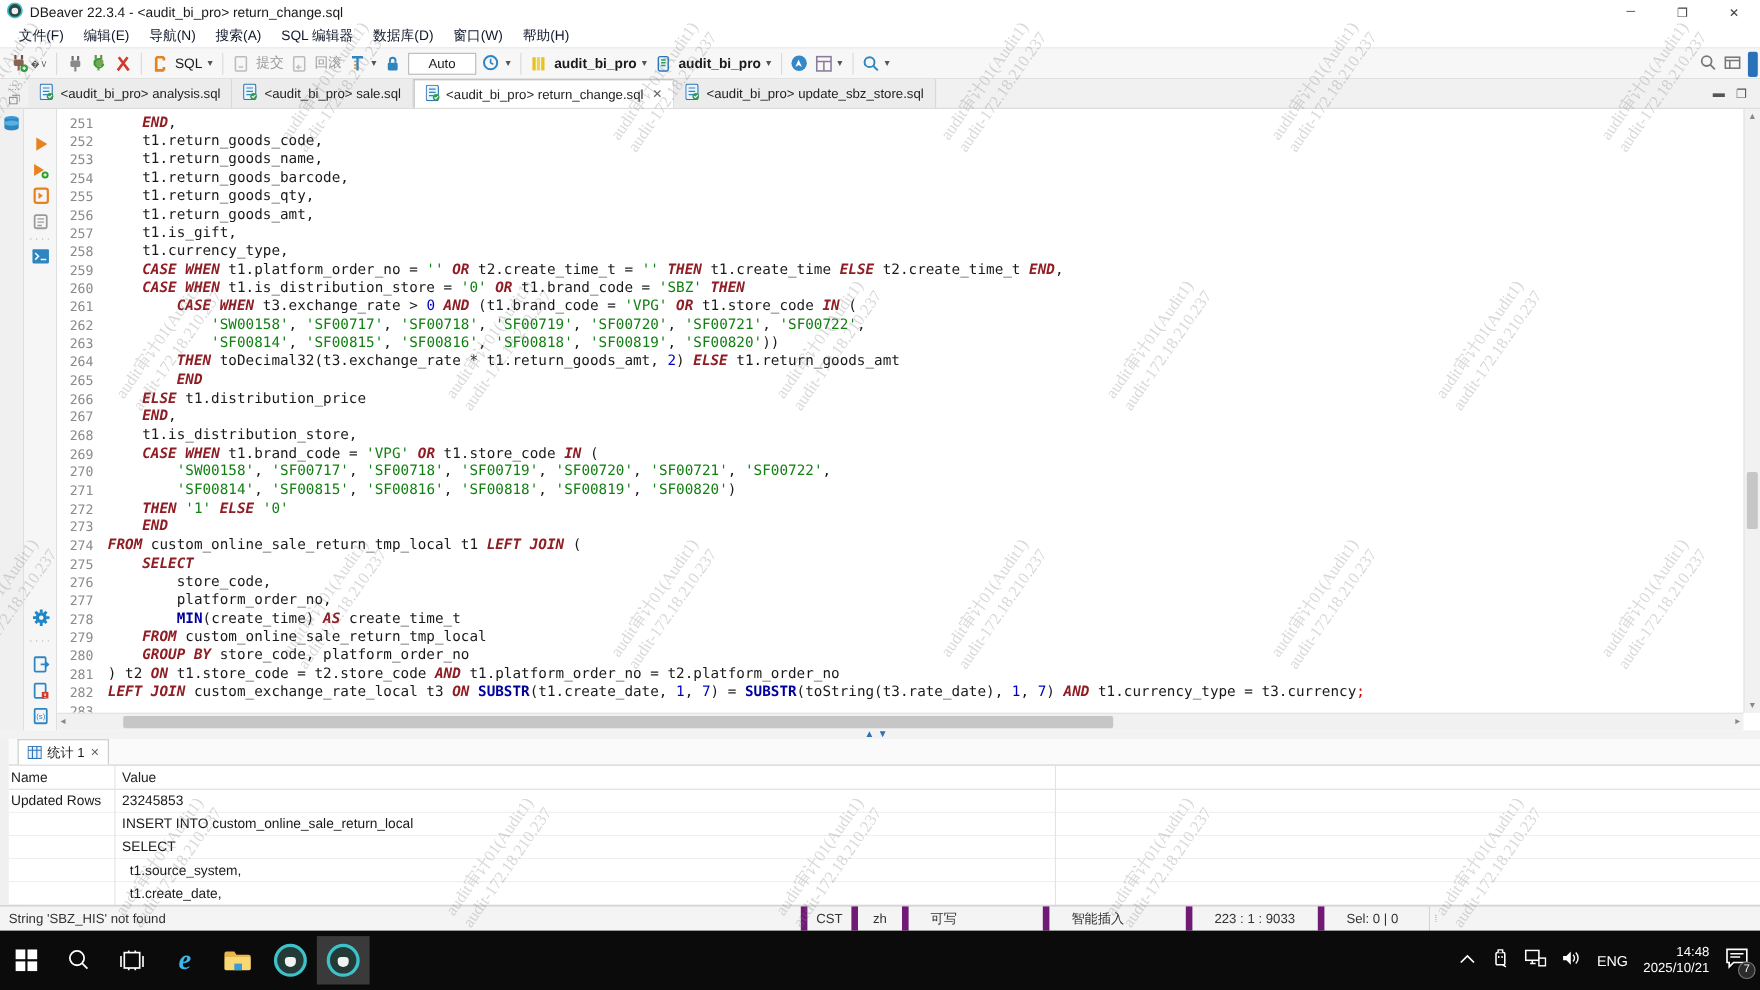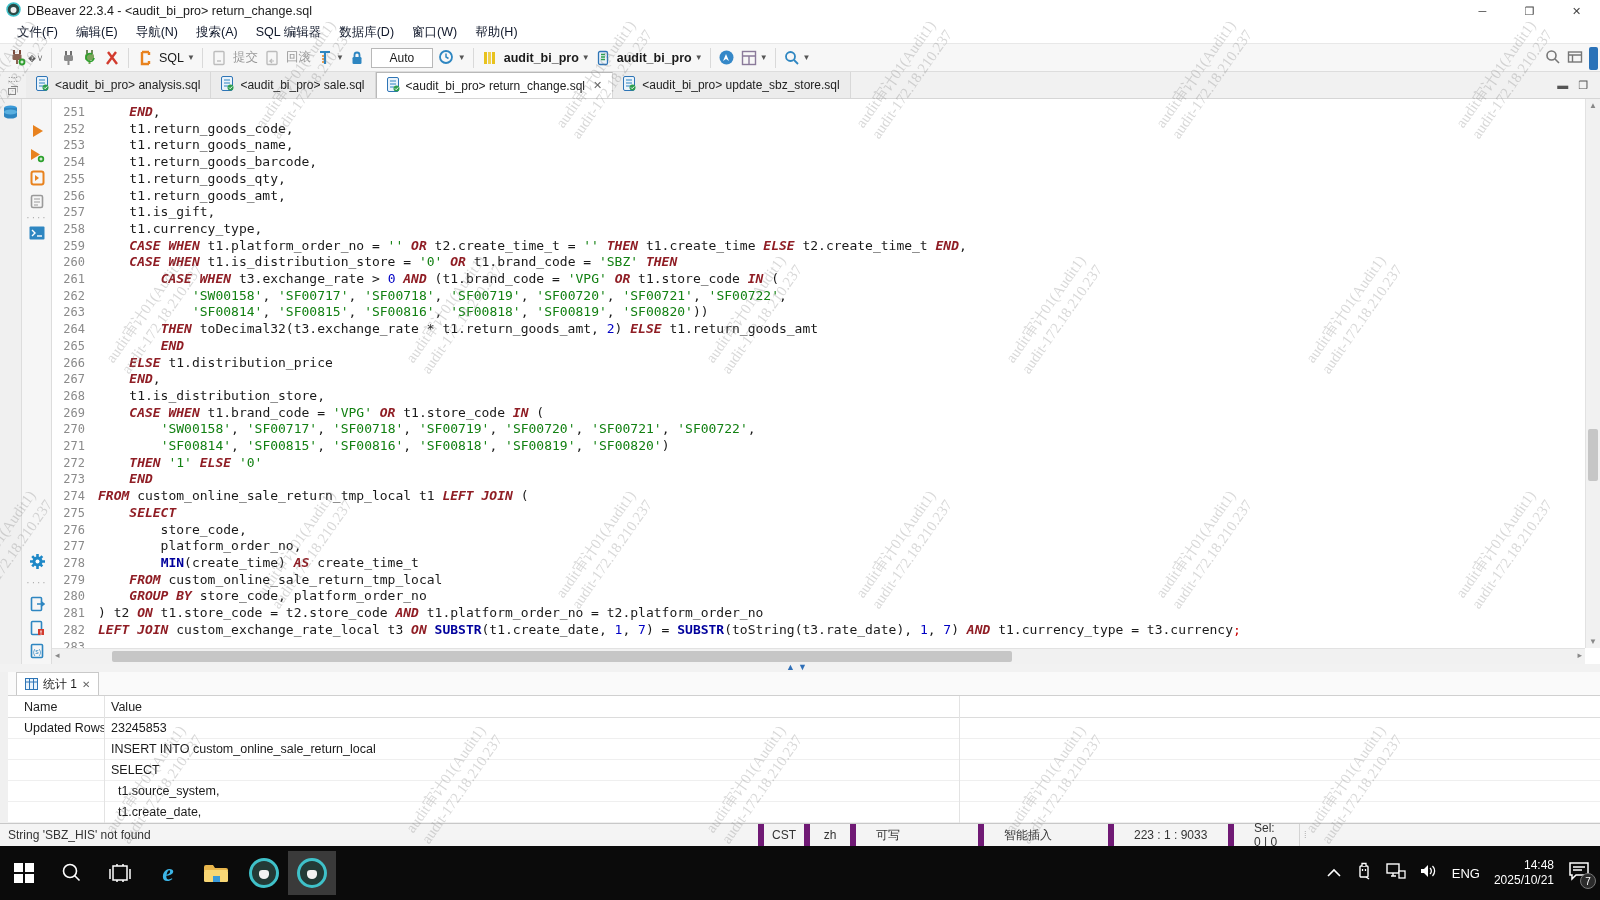--- a/index.html
+++ b/index.html
@@ -65,21 +65,21 @@
   
   .results { position:absolute; top:672px; left:8px; right:0; height:151px; background:#fff; }
   .res-tabs { height:24px; border-bottom:1px solid #d0d0d0; display:flex; align-items:flex-end; background:#fafafa; }
   .res-tab { height:23px; margin-left:8px; padding:0 8px; display:flex; align-items:center; gap:5px; font-size:12px; background:#fff; border:1px solid #c9c9c9; border-bottom:none; }
   .res-tab .close-x { color:#666; font-size:10px; }
   .grid { position:absolute; top:24px; left:0; right:0; bottom:0; font-size:12.5px; overflow:hidden; }
   .gcol-line1 { position:absolute; top:0; bottom:0; left:96px; width:1px; background:#e3e3e3; }
   .gcol-line2 { position:absolute; top:0; bottom:0; left:951px; width:1px; background:#e3e3e3; }
   .grow { display:flex; height:21px; align-items:center; border-bottom:1px solid #efefef; }
   .grow.head { height:22px; border-bottom:1px solid #dcdcdc; color:#222; }
-  .gname { flex:none; width:96px; padding-left:16px; white-space:pre; overflow:hidden; }
+  .gname { flex:none; width:96px; padding-left:2px; white-space:pre; overflow:hidden; }
   .gval { flex:1; padding-left:7px; white-space:pre; overflow:hidden; }
 
   
   .statusbar { position:absolute; top:823px; left:0; right:0; height:23px; background:#f4f4f4; border-top:1px solid #c8c8c8; display:flex; align-items:center; font-size:12px; color:#333; }
   .sb-msg { flex:1; padding-left:8px; }
   .sb-cell { flex:none; height:100%; display:flex; align-items:center; border-left:6px solid #701a75; padding:0 20px; }
   .sb-grip { flex:none; width:300px; color:#aaa; font-size:9px; padding-left:4px; }
 
   
   .taskbar { position:absolute; top:846px; left:0; right:0; height:54px; background:#0b0b0b; display:flex; align-items:center; color:#fff; }
@@ -482,21 +482,21 @@
     </div>
   </div>
 
   <div class="statusbar">
     <span class="sb-msg">String 'SBZ_HIS' not found</span>
     <span class="sb-cell" style="width:40px;justify-content:center">CST</span>
     <span class="sb-cell" style="width:30px;justify-content:center">zh</span>
     <span class="sb-cell" style="width:128px">可写</span>
     <span class="sb-cell" style="width:130px">智能插入</span>
     <span class="sb-cell" style="width:120px">223 : 1 : 9033</span>
-    <span class="sb-cell" style="width:72px;border-right:1px solid #d4d4d4">Sel: 0 | 0</span>
+    <span class="sb-cell" style="width:102px;border-right:1px solid #d4d4d4">Sel: 0 | 0</span>
     <span class="sb-grip">⁞</span>
   </div>
 
   <div class="taskbar">
     <span class="tk-btn">
         <svg width="20" height="20">
           <rect x="0" y="0" width="9" height="9" fill="#fff"></rect>
           <rect x="11" y="0" width="9" height="9" fill="#fff"></rect>
           <rect x="0" y="11" width="9" height="9" fill="#fff"></rect>
           <rect x="11" y="11" width="9" height="9" fill="#fff"></rect>

